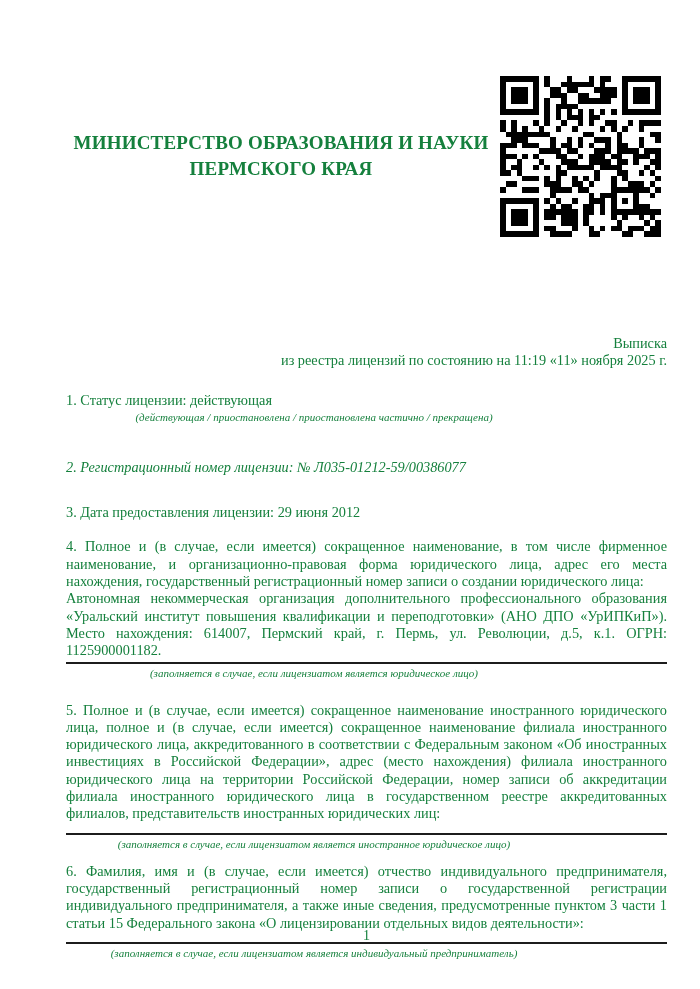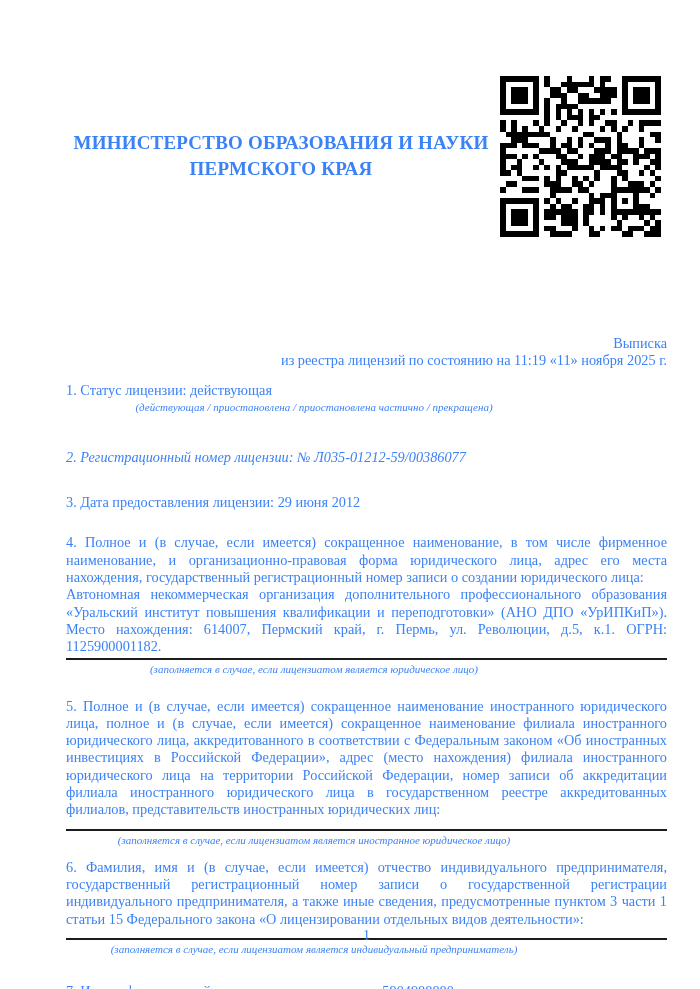--- a/index.html
+++ b/index.html
@@ -1,38 +1,38 @@
 <!DOCTYPE html>
 <html><head>
 <meta charset="utf-8">
 <style>
   html,body{margin:0;padding:0;background:#e8e8e8;}
   .page{
     width:700px;height:989px;position:relative;margin:0 auto;
-    background:#ffffff;color:#3b82f6;
+    background:#ffffff;color:#15803d;
     font-family:"Liberation Serif","DejaVu Serif",serif;
     overflow:hidden;box-sizing:border-box;
   }
   .header{position:relative;height:240px;}
   .title-block{position:absolute;left:62px;top:130px;width:438px;text-align:center;}
   .ministry-title{font-size:19px;font-weight:700;line-height:26px;white-space:nowrap;letter-spacing:.2px;}
   .ministry-caption{font-size:10.5px;line-height:13px;margin-top:3px;}
   .qr-wrap{position:absolute;left:500px;top:76px;width:161px;height:161px;}
   .qr-wrap svg{width:100%;height:100%;display:block;}
   .content{padding:0 33px 0 66px;font-size:14.3px;line-height:17.3px;}
   .doc-title{text-align:right;margin-top:95px;}
   .para{text-align:justify;}
   .small-caption{font-size:11px;line-height:13px;text-align:center;margin:2px 105px 0 0;font-style:italic;}
   .rule{border-top:2px solid #1c1c1c;height:0;}
   .rule.tight{margin-top:2px;}
   .blank-value{height:10px;}
-  #it1{margin-top:12px;}
+  #it1{margin-top:22px;}
   #it2{margin-top:35px;font-style:italic;}
   #it3{margin-top:28px;}
-  #it4{margin-top:23px;}
+  #it4{margin-top:17px;}
   #it5{margin-top:22px;}
   #it6{margin-top:12px;}
   #it7{margin-top:27px;}
   .rule-caption{margin-top:3px;}
   .footer{position:absolute;top:928px;left:66px;right:33px;text-align:center;font-size:14px;}
 </style>
 </head>
 <body>
 
 <div class="page">

